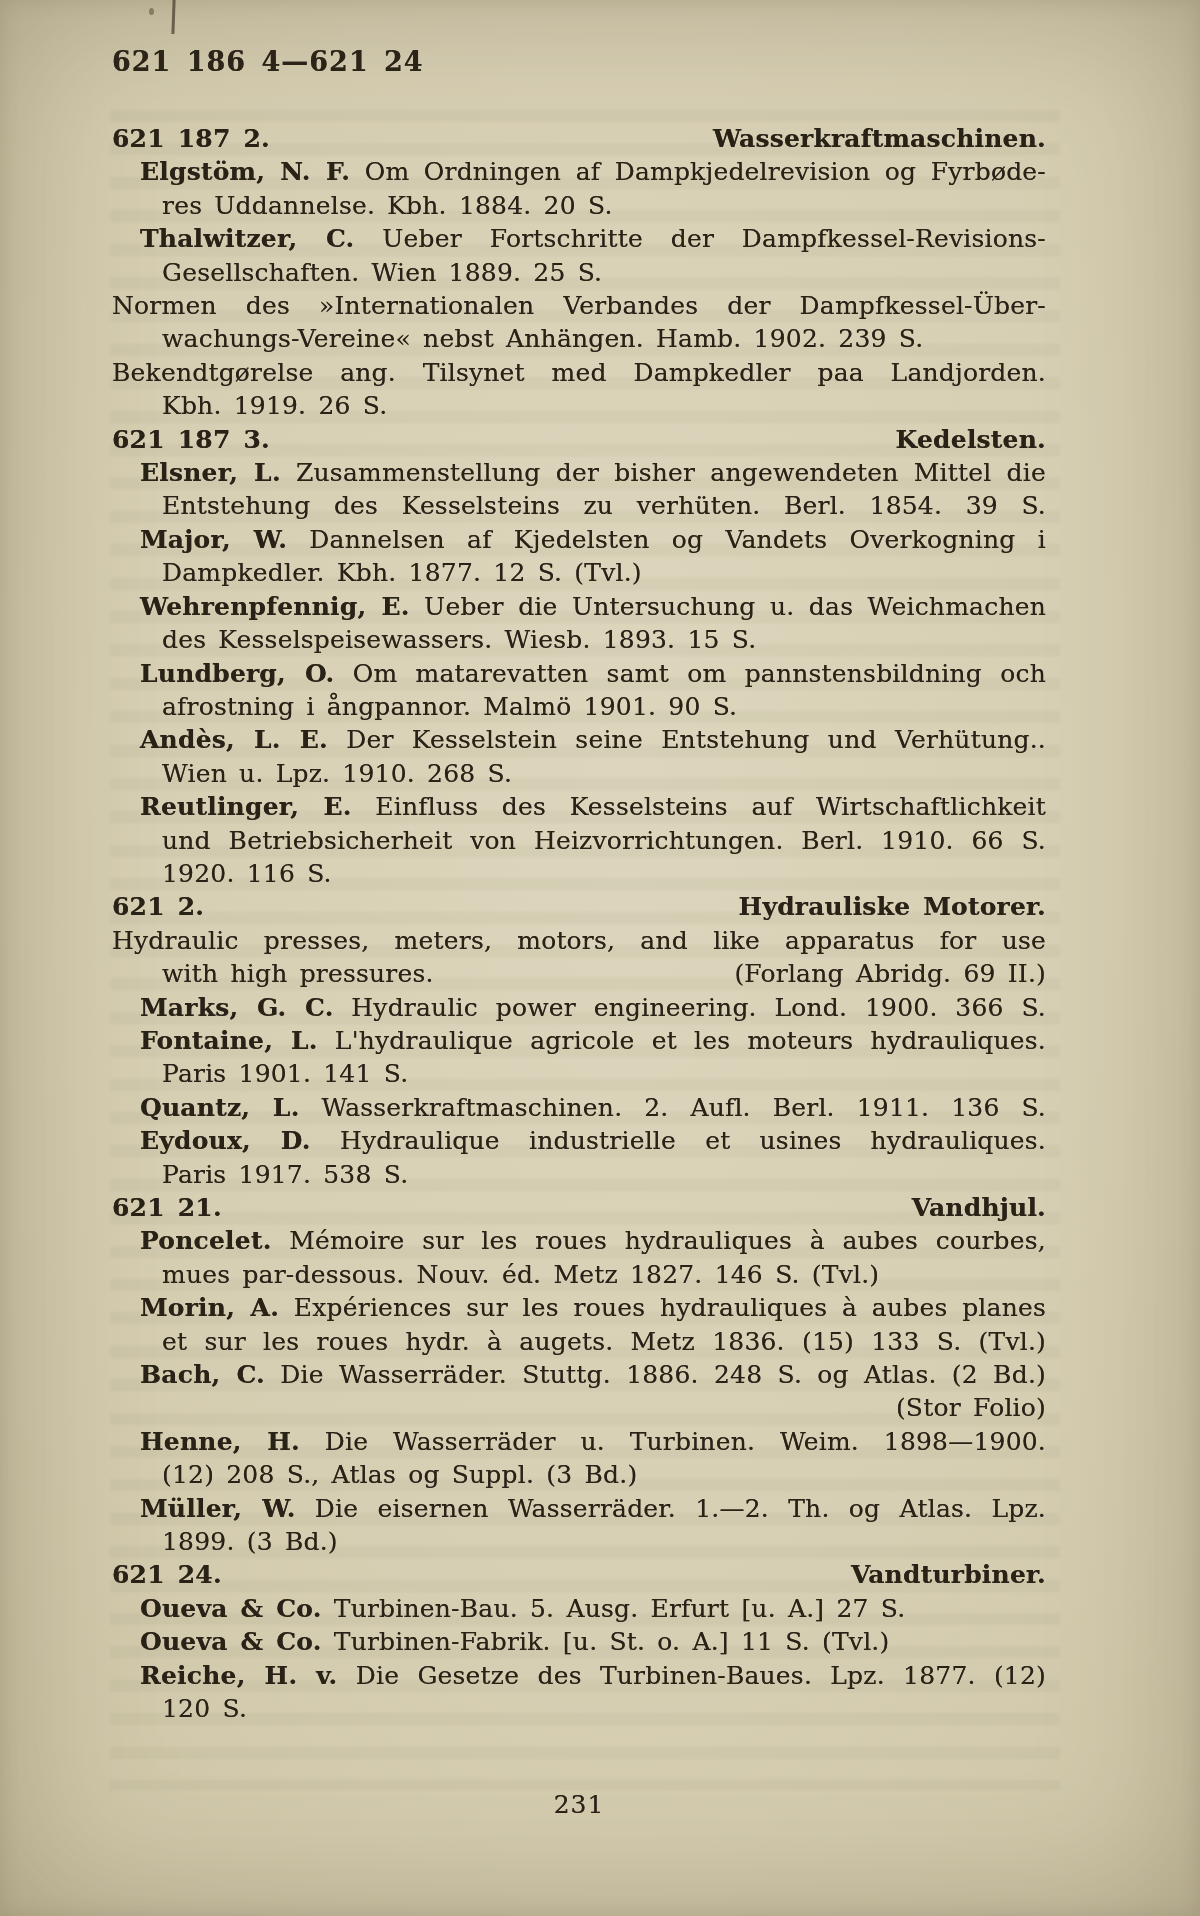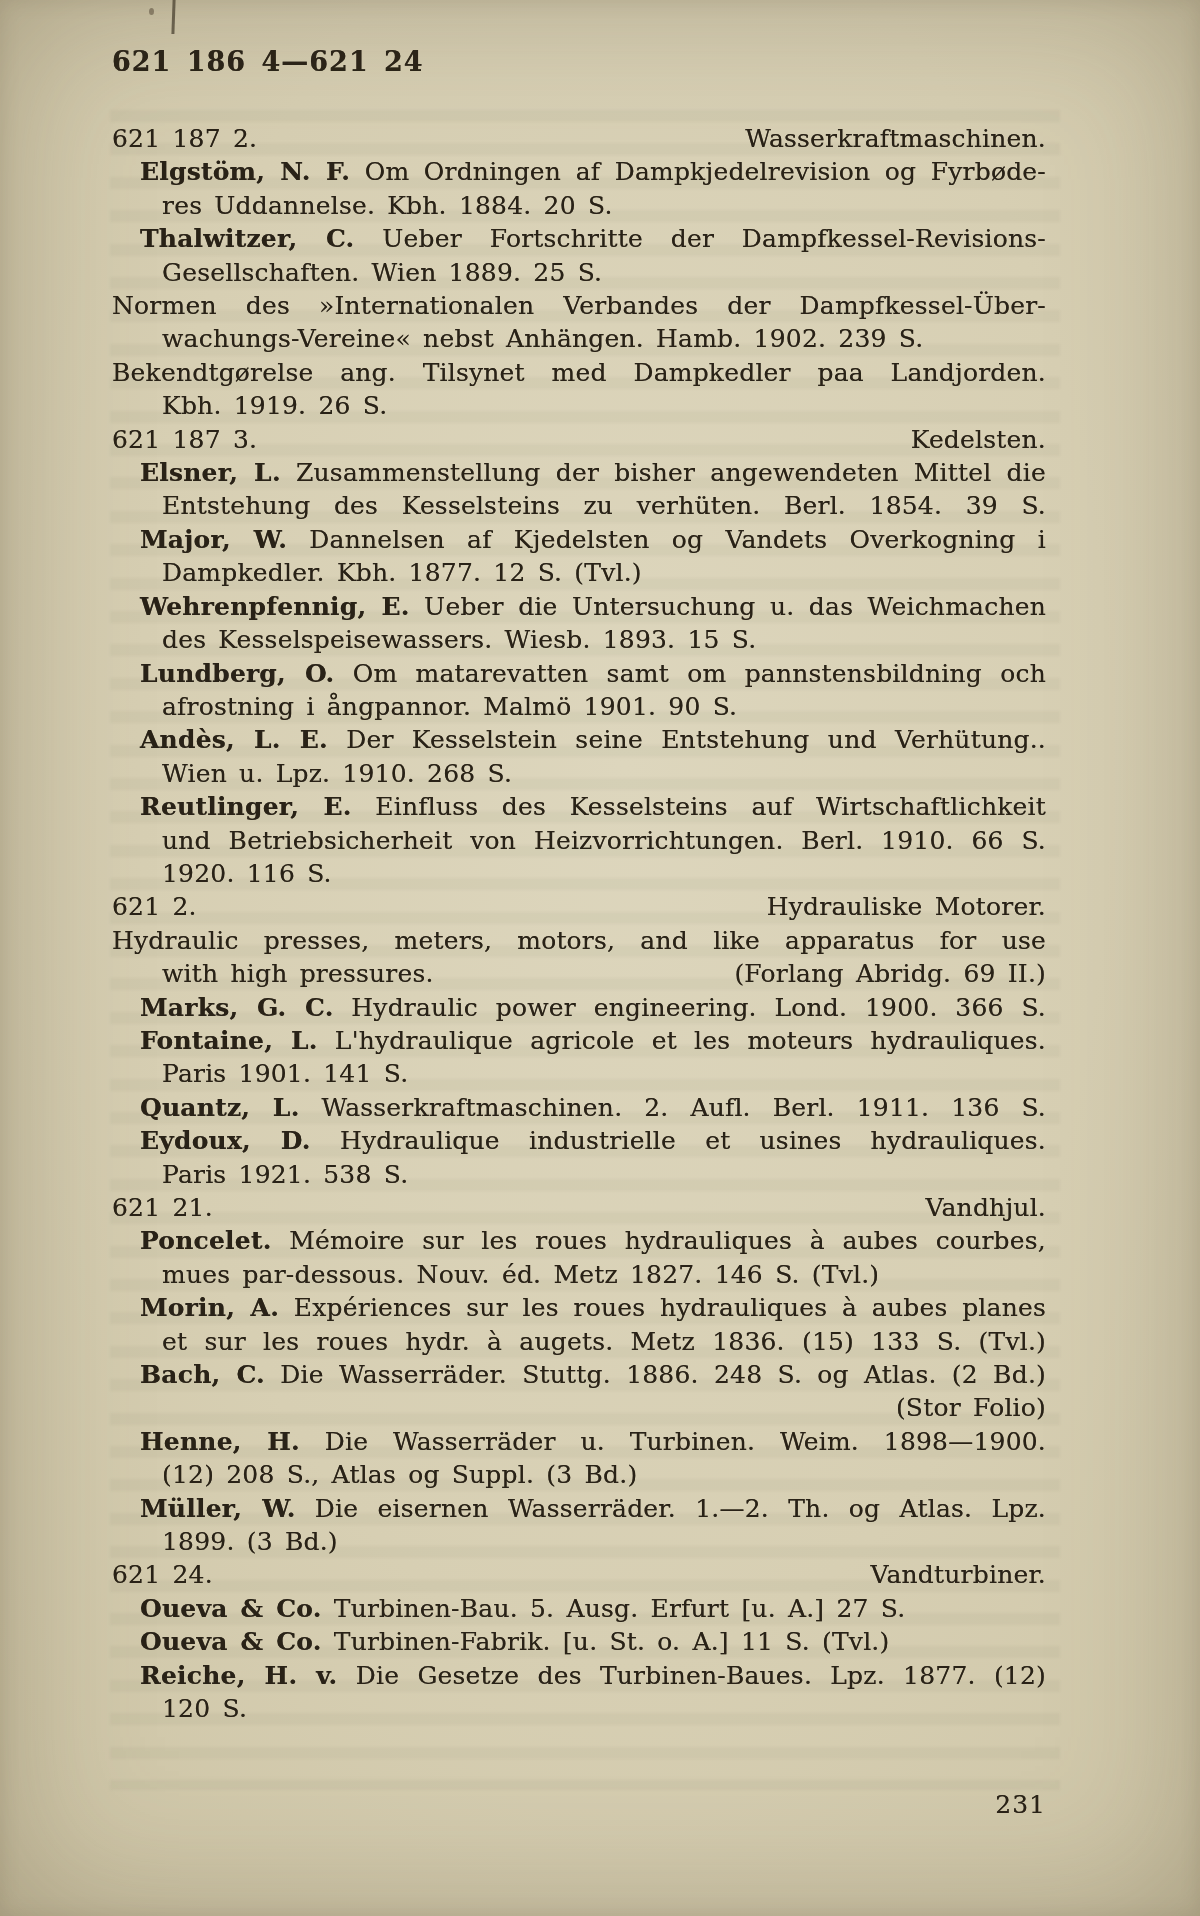--- a/index.html
+++ b/index.html
@@ -101,38 +101,38 @@
   .line.justify {
     text-align: justify;
     text-align-last: justify;
     -moz-text-align-last: justify;
     text-justify: inter-word;
   }
 
   .line.heading {
     display: flex;
     justify-content: space-between;
-    font-weight: normal;
+    font-weight: bold;
   }
 
   .line strong { font-weight: bold; margin-left: 28px; }
 
   .right-note {
     position: absolute;
     right: 0;
     top: 0;
     line-height: 33.4px;
   }
 
   .page-number {
     position: absolute;
     top: 1790px;
     left: 112px;
     width: 934px;
-    text-align: right;
+    text-align: center;
     font-size: 25px;
     z-index: 3;
     letter-spacing: 1px;
     text-shadow: 0 0 0.6px rgba(41, 34, 23, 0.65);
   }
 </style>
 </head>
 <body>
 
 <div class="bleed-through"></div>
@@ -175,21 +175,21 @@
       <span>621 2.</span>
       <span>Hydrauliske Motorer.</span>
     </div>
     <div class="line justify">Hydraulic presses, meters, motors, and like apparatus for use</div>
     <div class="line indent">with high pressures.<span class="right-note">(Forlang Abridg. 69 II.)</span></div>
     <div class="line justify"><strong>Marks, G. C.</strong> Hydraulic power engineering. Lond. 1900. 366 S.</div>
     <div class="line justify"><strong>Fontaine, L.</strong> L'hydraulique agricole et les moteurs hydrauliques.</div>
     <div class="line indent">Paris 1901. 141 S.</div>
     <div class="line justify"><strong>Quantz, L.</strong> Wasserkraftmaschinen. 2. Aufl. Berl. 1911. 136 S.</div>
     <div class="line justify"><strong>Eydoux, D.</strong> Hydraulique industrielle et usines hydrauliques.</div>
-    <div class="line indent">Paris 1921. 538 S.</div>
+    <div class="line indent">Paris 1917. 538 S.</div>
     <div class="line heading">
       <span>621 21.</span>
       <span>Vandhjul.</span>
     </div>
     <div class="line justify"><strong>Poncelet.</strong> Mémoire sur les roues hydrauliques à aubes courbes,</div>
     <div class="line indent">mues par-dessous. Nouv. éd. Metz 1827. 146 S. (Tvl.)</div>
     <div class="line justify"><strong>Morin, A.</strong> Expériences sur les roues hydrauliques à aubes planes</div>
     <div class="line indent justify">et sur les roues hydr. à augets. Metz 1836. (15) 133 S. (Tvl.)</div>
     <div class="line justify"><strong>Bach, C.</strong> Die Wasserräder. Stuttg. 1886. 248 S. og Atlas. (2 Bd.)</div>
     <div class="line indent">

